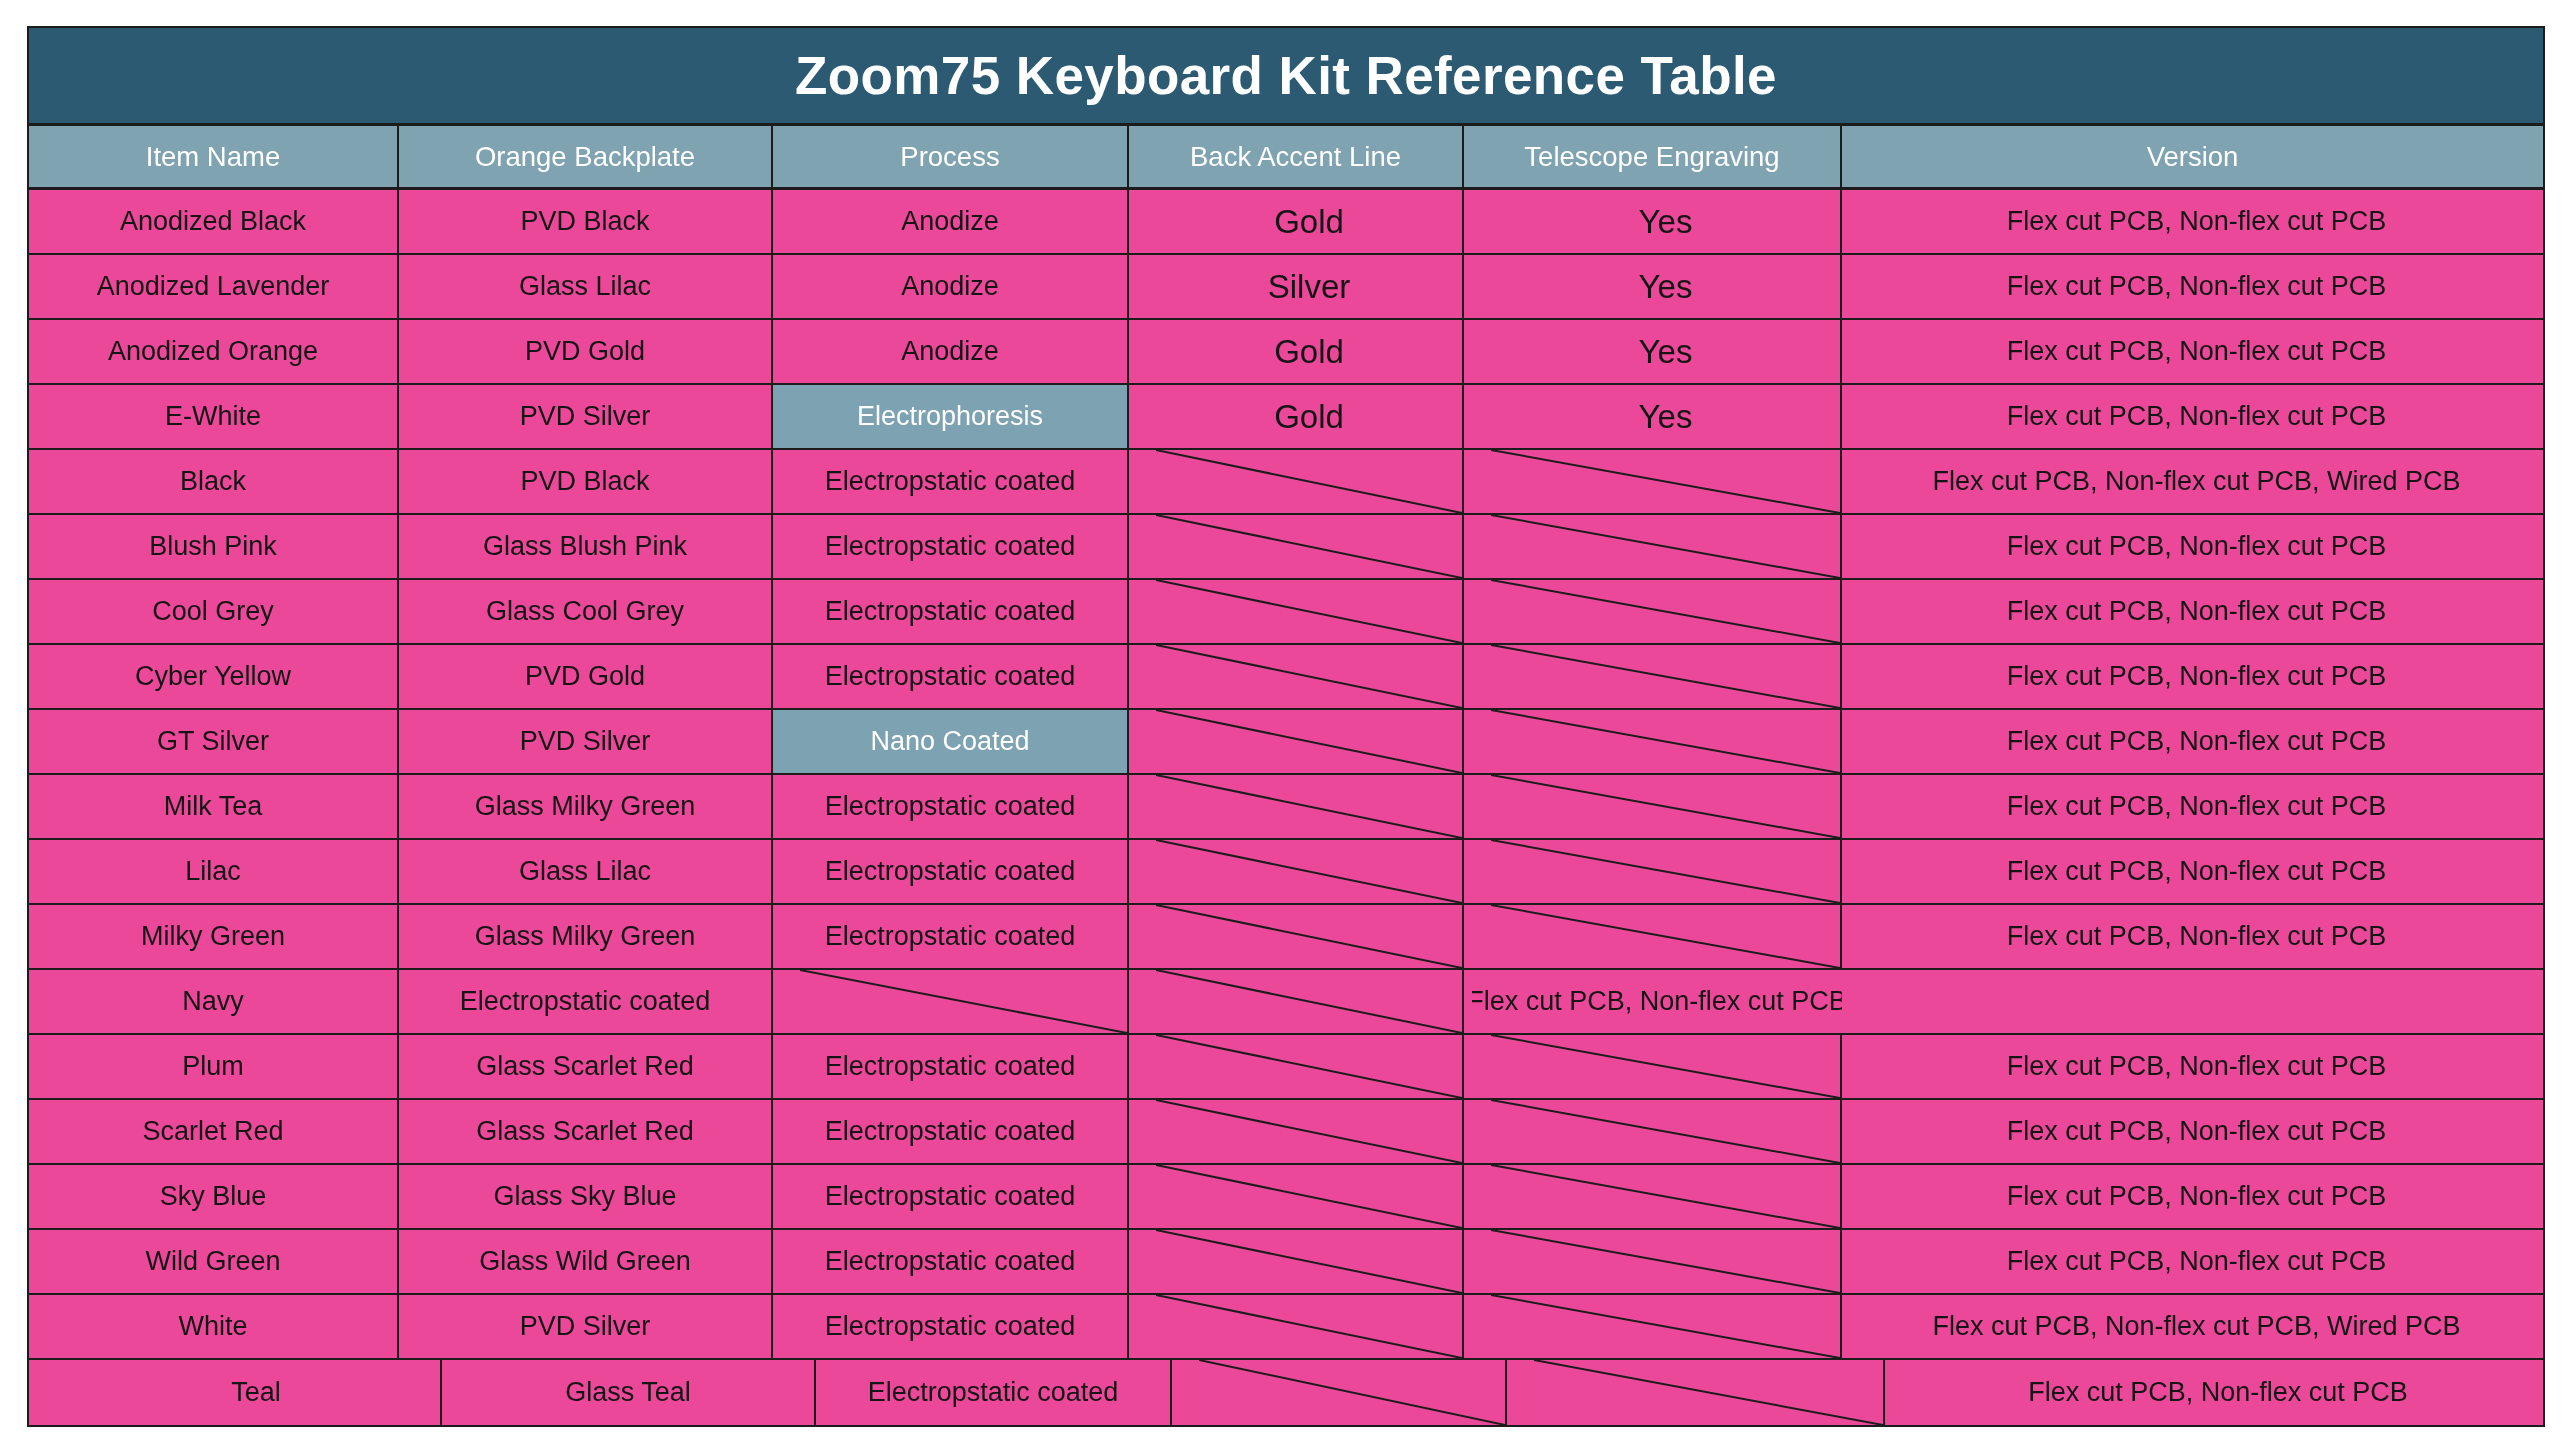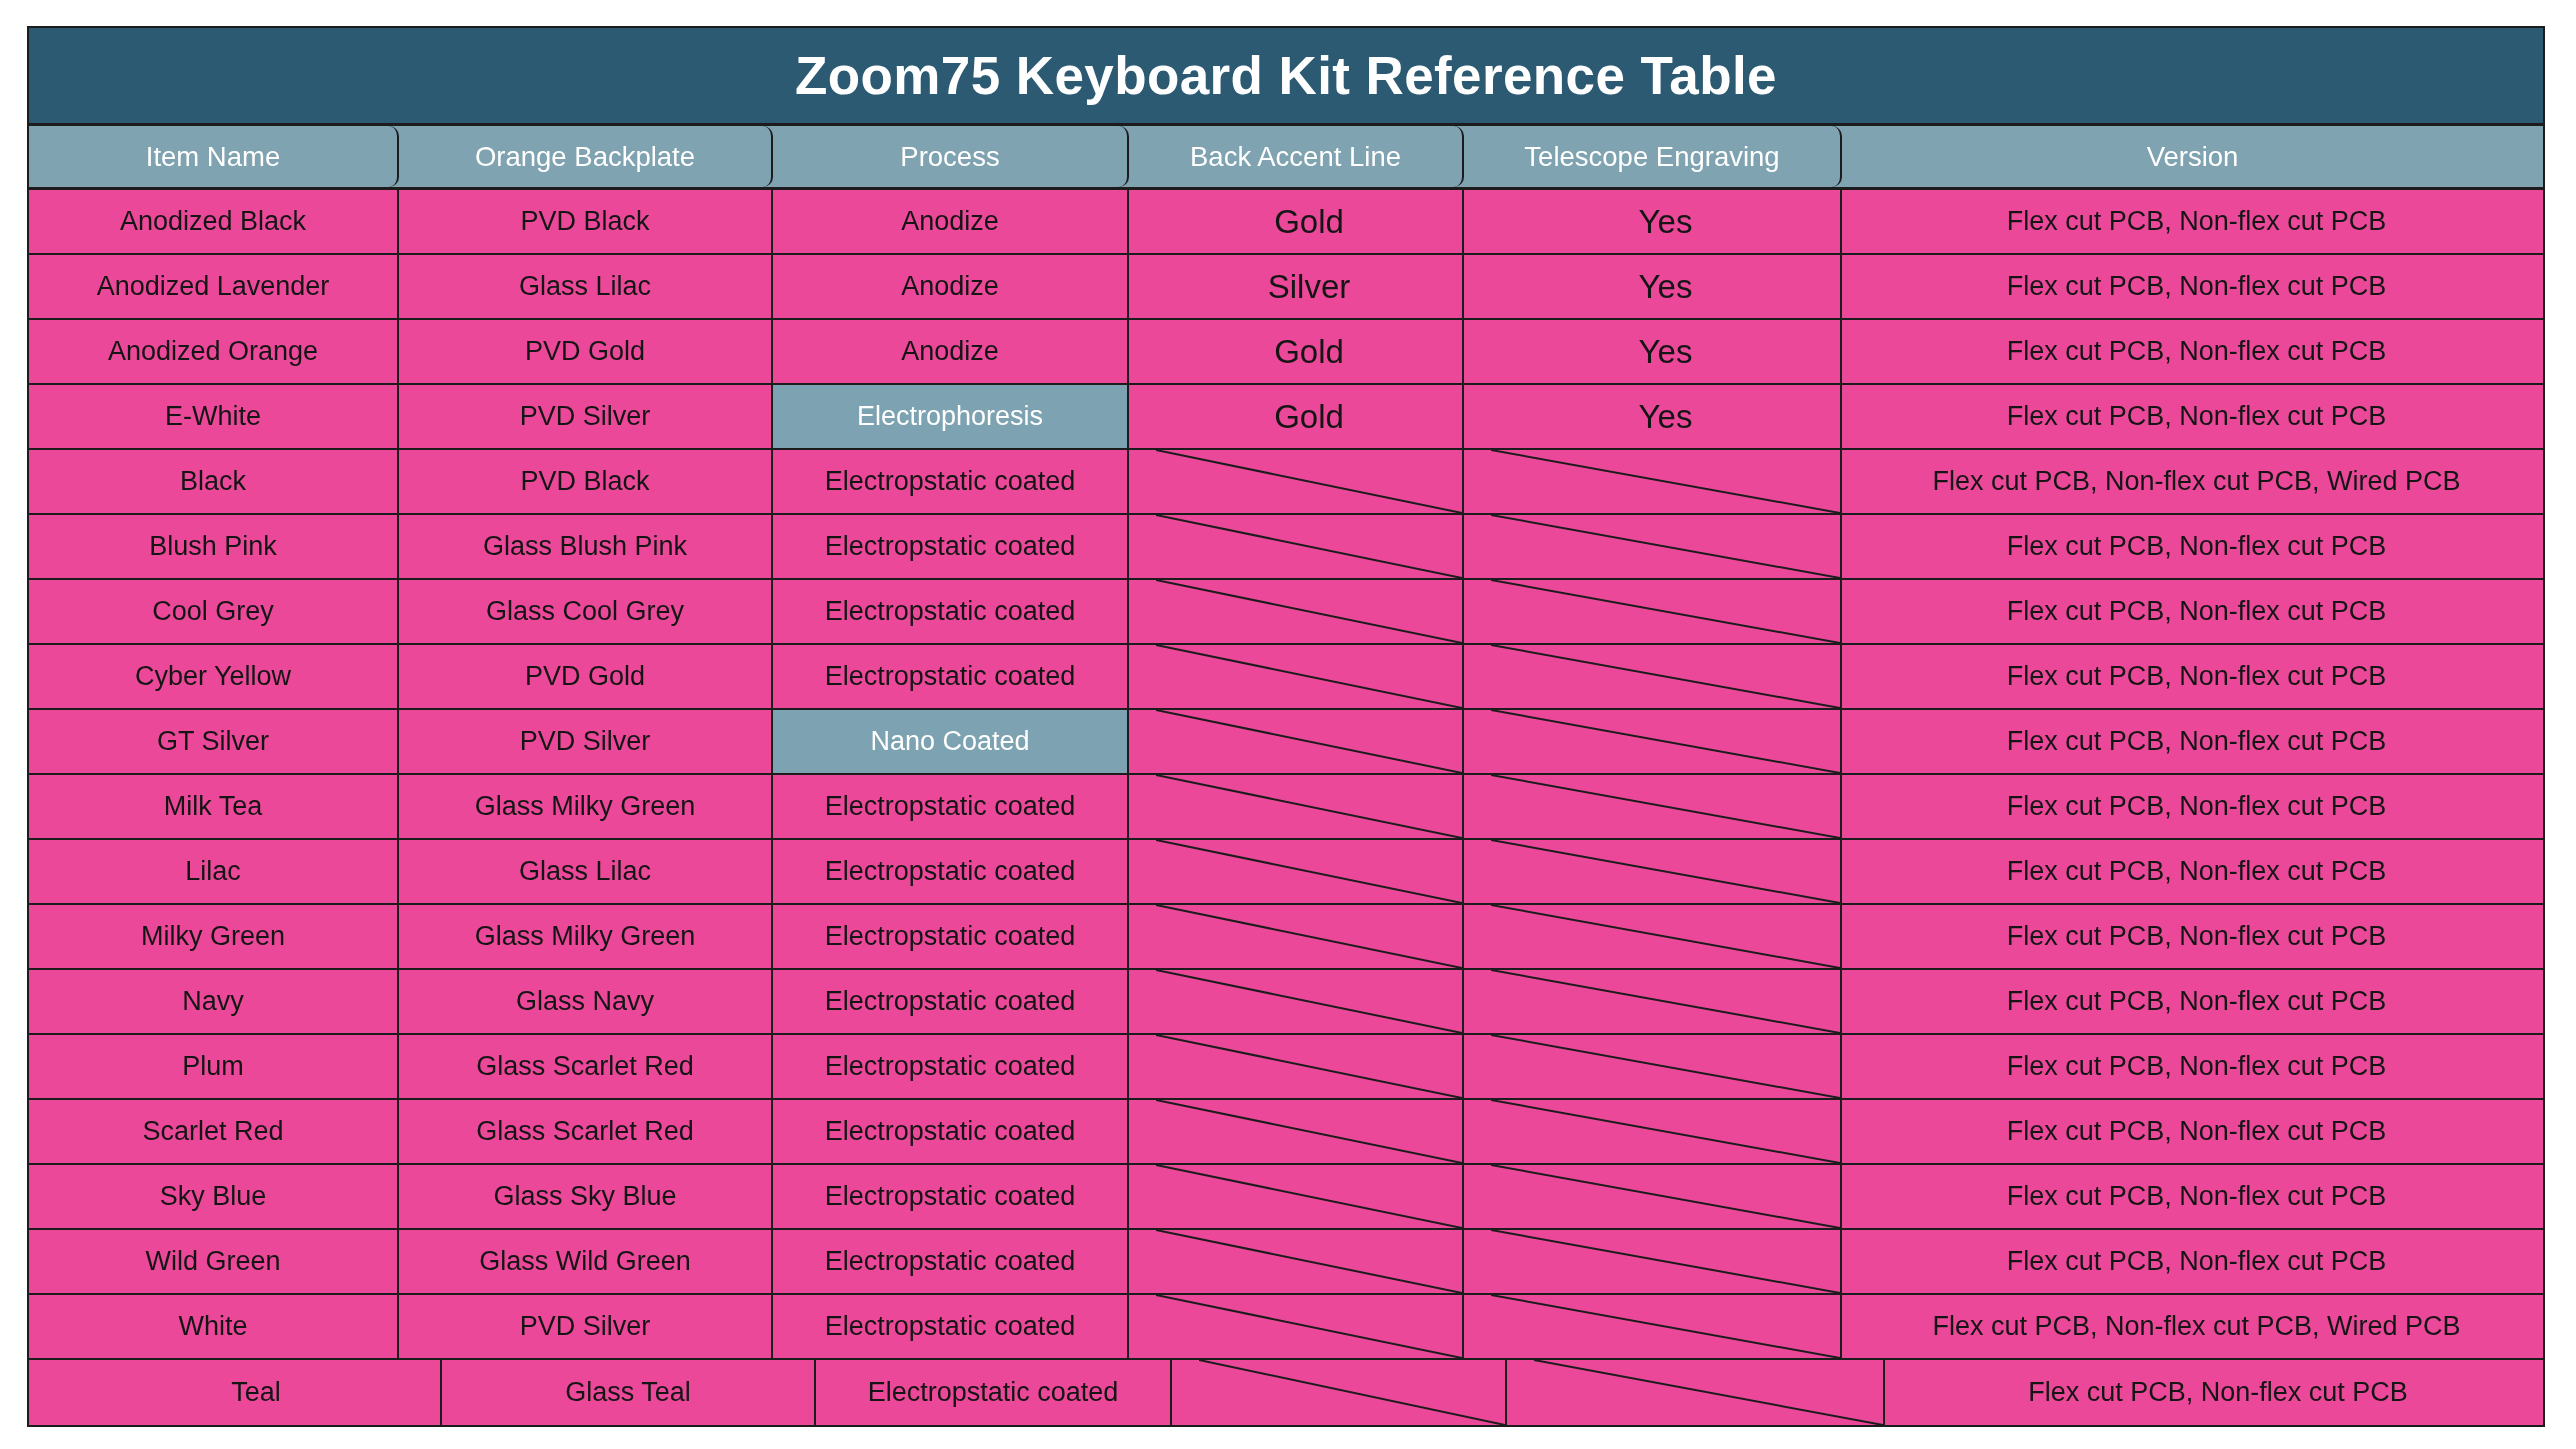--- a/index.html
+++ b/index.html
@@ -16,21 +16,21 @@
   .page{position:relative;width:2576px;height:1449px;background:var(--page-bg);
         font-family:"Liberation Sans", sans-serif;}
   .table-card{position:absolute;left:27px;top:26px;width:2518px;
         border:2.6px solid var(--border);box-sizing:border-box;background:#ec4899;}
   .title-bar{height:95px;background:var(--title-bar-bg);border-bottom:3.4px solid var(--border);
         display:flex;align-items:center;justify-content:center;}
   .title-bar span{color:var(--title-text);font-size:53px;font-weight:700;letter-spacing:0.4px;}
   .header-row{display:grid;grid-template-columns:370px 374px 356px 335px 378px 1fr;
         height:64px;background:var(--header-bg);border-bottom:3.4px solid var(--border);box-sizing:border-box;}
   .hcell{display:flex;align-items:center;justify-content:center;color:var(--header-text);
-        font-size:27.5px;border-right:2.1px solid var(--border);box-sizing:border-box;border-radius:10px;}
+        font-size:27.5px;border-right:2.1px solid var(--border);box-sizing:border-box;}
   .hcell.c5{border-right:none;}
   .trow{display:grid;grid-template-columns:370px 374px 356px 335px 378px 1fr;
         height:65px;border-bottom:2.1px solid var(--border);box-sizing:border-box;}
   .trow:last-child{border-bottom:none;padding-left:43px;}
   .tcell{position:relative;display:flex;align-items:center;justify-content:center;
         font-size:27px;color:var(--body-text);border-right:2.1px solid var(--border);
         box-sizing:border-box;white-space:nowrap;overflow:hidden;}
   .tcell.c5{border-right:none;margin-left:8px;}
   .tcell.accent{font-size:33px;margin-left:27px;}
   .tcell.hl{background:var(--highlight-cell-bg);color:#fff;}
@@ -209,21 +209,20 @@
           </div>
           <div class="tcell c4 accent diag-cell">
             <svg viewBox="0 0 100 100" preserveAspectRatio="none">
               <line x1="0" y1="0" x2="100" y2="100"></line>
             </svg>
           </div>
           <div class="tcell c5">Flex cut PCB, Non-flex cut PCB</div>
         </div>
         <div class="trow">
           <div class="tcell c0">Navy</div>
-          <div class="tcell c1">Glass Navy</div>
           <div class="tcell c2">Electropstatic coated</div>
           <div class="tcell c3 accent diag-cell">
             <svg viewBox="0 0 100 100" preserveAspectRatio="none">
               <line x1="0" y1="0" x2="100" y2="100"></line>
             </svg>
           </div>
           <div class="tcell c4 accent diag-cell">
             <svg viewBox="0 0 100 100" preserveAspectRatio="none">
               <line x1="0" y1="0" x2="100" y2="100"></line>
             </svg>

